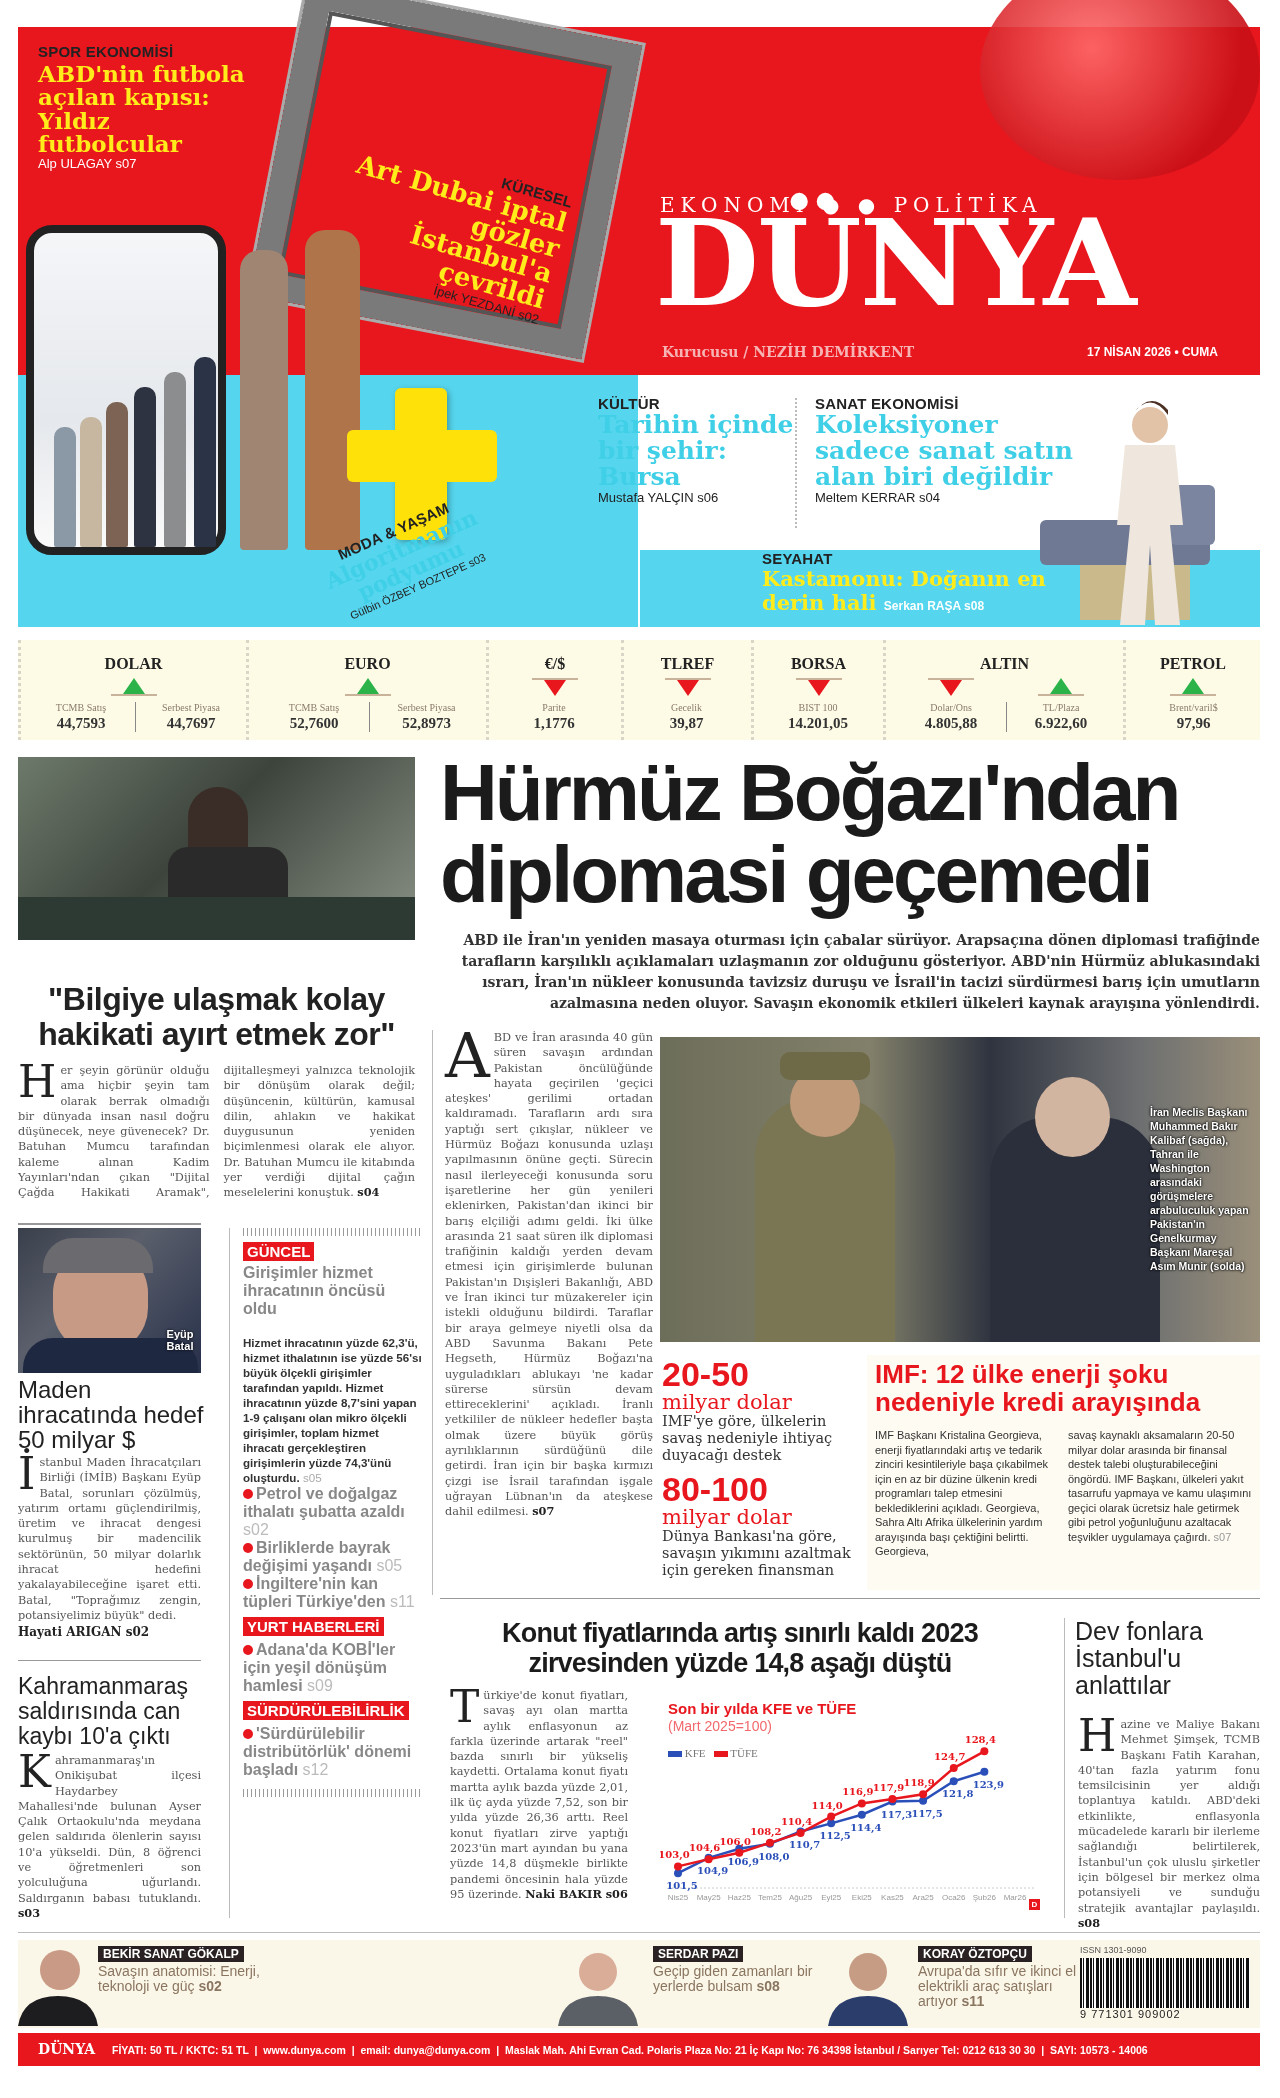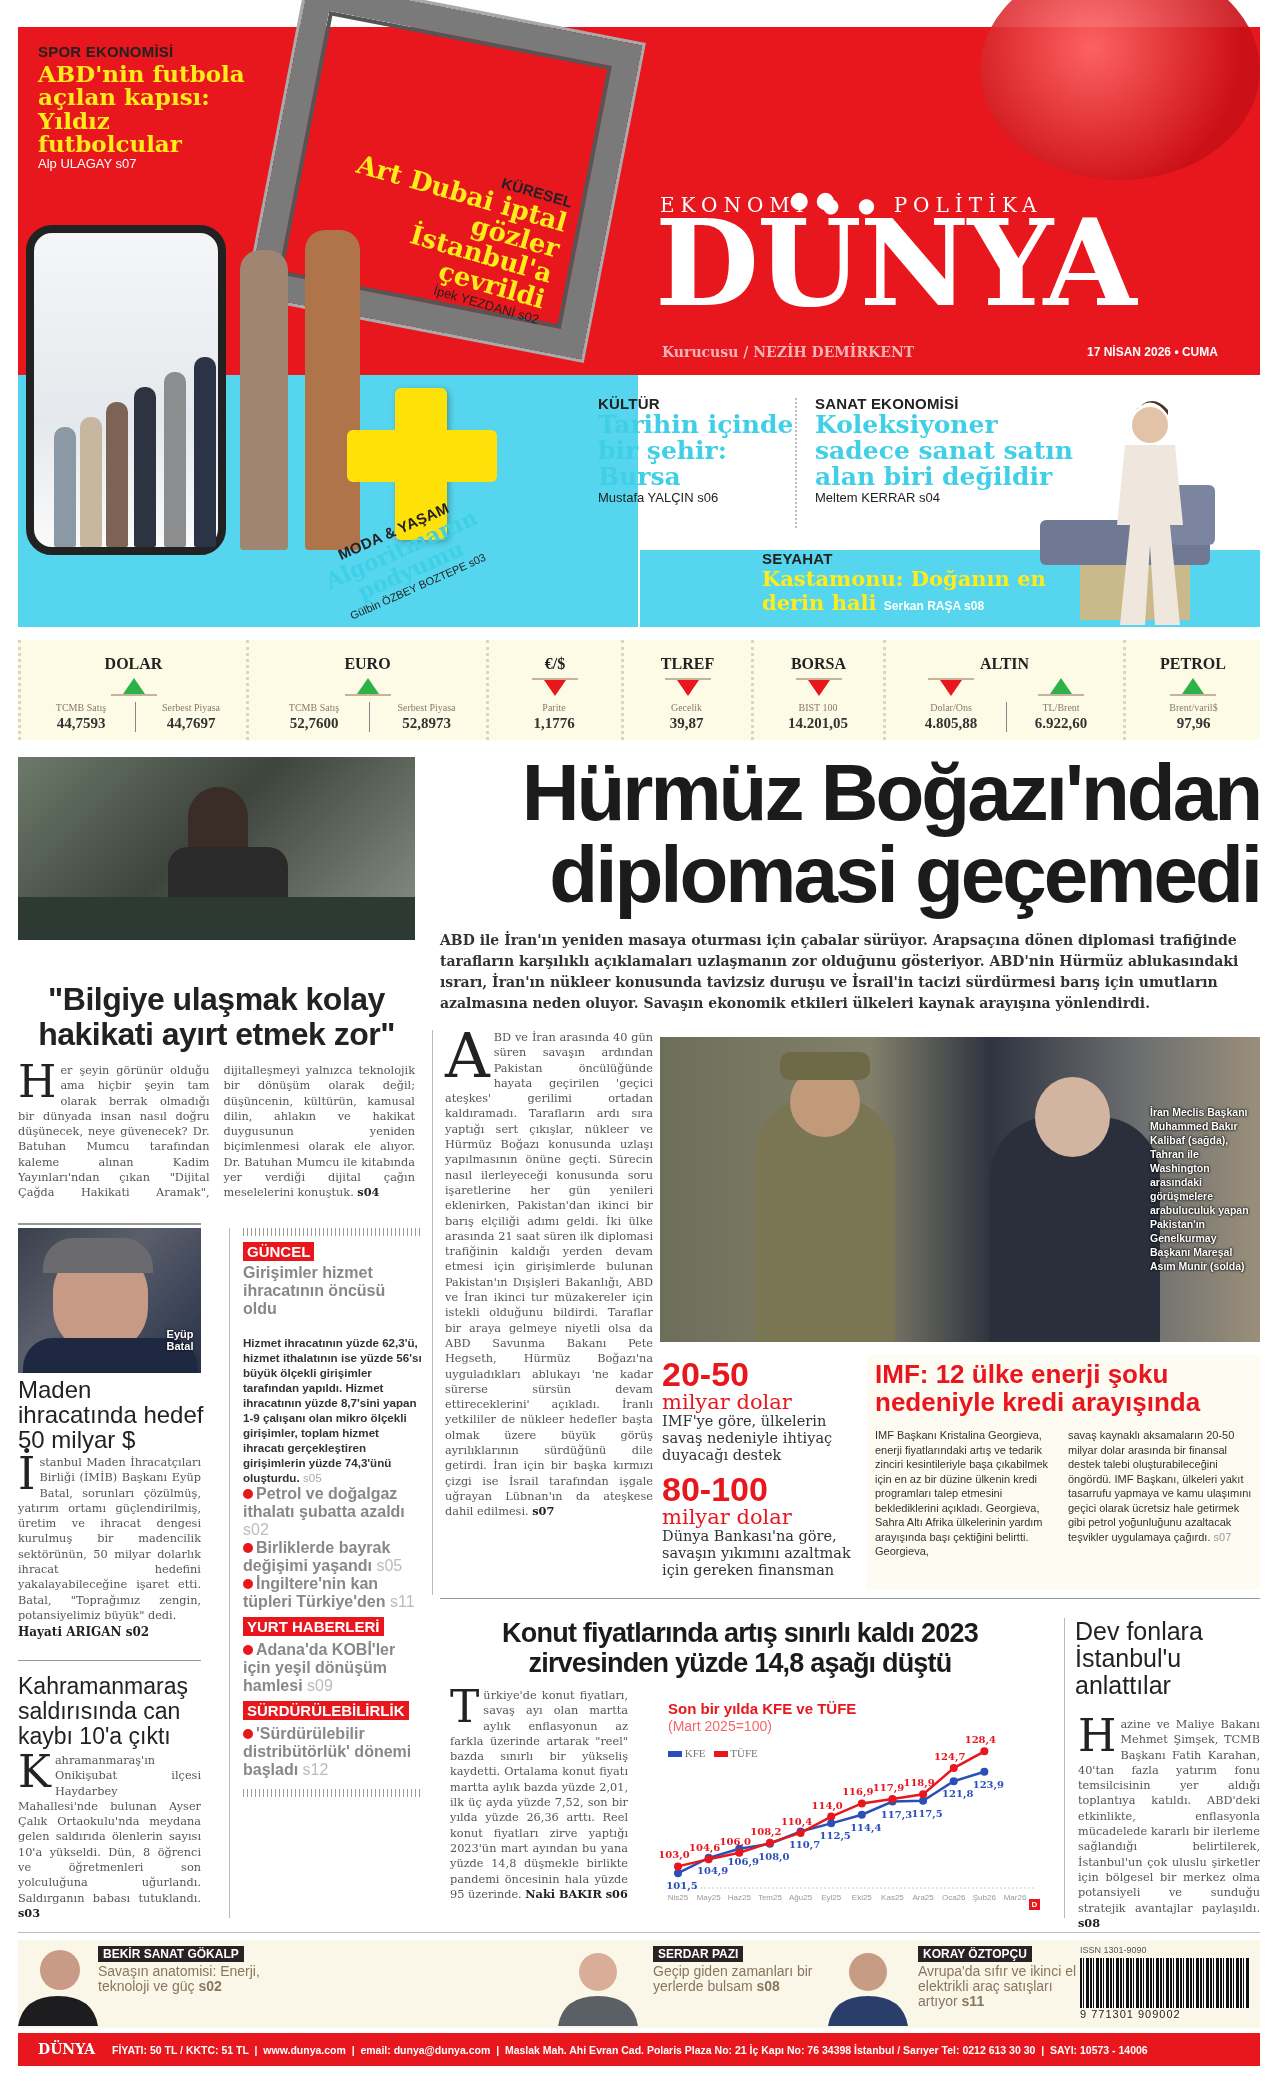--- a/index.html
+++ b/index.html
@@ -37,22 +37,22 @@
 .tri-line{height:2px;width:46px;background:#c8b39a;margin:0 auto}
 .mk-lab{position:absolute;top:62px;font-family:"Liberation Serif",serif;font-size:10px;color:#8a7a6a;text-align:center}
 .mk-val{position:absolute;top:75px;font-family:"Liberation Serif",serif;font-weight:bold;font-size:15px;color:#333;text-align:center}
 .mk-div{position:absolute;top:62px;width:1px;height:30px;background:#888}
 
 #photo1{left:18px;top:757px;width:397px;height:183px;background:linear-gradient(135deg,#6d7a6b,#3d443c 45%,#8a9185);overflow:hidden}
 #q-head{left:18px;top:982px;width:397px;text-align:center;font-family:"Liberation Sans",sans-serif;font-weight:bold;font-size:32px;line-height:1.08;color:#222;letter-spacing:-.5px}
 .body{font-family:"DejaVu Serif",serif;font-size:11.3px;line-height:15.3px;color:#555;text-align:justify}
 .drop{float:left;font-size:44px;line-height:34px;margin:2px 4px 0 0;color:#222}
 .ref{font-weight:bold;color:#222}
-#h1{left:440px;top:752px;width:820px;text-align:right;font-family:"Liberation Sans",sans-serif;font-weight:bold;font-size:80px;line-height:82px;color:#1b1b1b;letter-spacing:-3px}
-#lede{left:440px;top:930px;width:820px;text-align:left;font-family:"DejaVu Serif",serif;font-weight:bold;font-size:14px;line-height:21px;color:#333}
+#h1{left:440px;top:752px;width:820px;text-align:left;font-family:"Liberation Sans",sans-serif;font-weight:bold;font-size:80px;line-height:82px;color:#1b1b1b;letter-spacing:-3px}
+#lede{left:440px;top:930px;width:820px;text-align:right;font-family:"DejaVu Serif",serif;font-weight:bold;font-size:14px;line-height:21px;color:#333}
 #main-body{left:445px;top:1030px;width:208px}
 #photo2{left:660px;top:1037px;width:600px;height:305px;background:linear-gradient(90deg,#6d6e5a 0%,#82806a 35%,#2f3440 55%,#6d6f70 80%,#9a8f7a);overflow:hidden}
 #caption2{left:1150px;top:1105px;width:100px;font-family:"Liberation Sans",sans-serif;font-weight:bold;font-size:10.5px;line-height:14px;color:#fff;text-shadow:0 0 3px #000,0 0 2px #000}
 .bignum{font-family:"Liberation Sans",sans-serif;font-weight:bold;color:#e8161d;font-size:34px;line-height:34px}
 .bigunit{font-family:"DejaVu Serif",serif;color:#e8161d;font-size:21px;line-height:22px}
 .bigdesc{font-family:"DejaVu Serif",serif;color:#333;font-size:14.5px;line-height:17px}
 #imf-panel{left:867px;top:1355px;width:393px;height:235px;background:#fdfbf2}
 #imf-head{left:875px;top:1360px;font-family:"Liberation Sans",sans-serif;font-weight:bold;font-size:26px;line-height:28px;color:#e8161d}
 .imf-col{font-family:"Liberation Sans",sans-serif;font-size:11px;line-height:14.5px;color:#333}
 
@@ -232,21 +232,21 @@
         <div class="tri-line"></div>
         <div class="tri-dn"></div>
       </div>
     <div class="tri-wrap" style="left:135px;width:80px">
         <div class="tri-up"></div>
         <div class="tri-line"></div>
       </div>
     <div class="mk-lab" style="left:25px;width:80px">Dolar/Ons</div>
     <div class="mk-val" style="left:25px;width:80px">4.805,88</div>
     <div class="mk-div" style="left:120px"></div>
-    <div class="mk-lab" style="left:135px;width:80px">TL/Brent</div>
+    <div class="mk-lab" style="left:135px;width:80px">TL/Plaza</div>
     <div class="mk-val" style="left:135px;width:80px">6.922,60</div>
   </div>
 
   <div class="mk" style="left:1105px;width:137px">
     <div class="mk-title">PETROL</div>
     <div class="tri-wrap" style="left:0;right:0">
         <div class="tri-up"></div>
         <div class="tri-line"></div>
       </div>
     <div class="mk-lab" style="left:0;width:135px">Brent/varil$</div>

